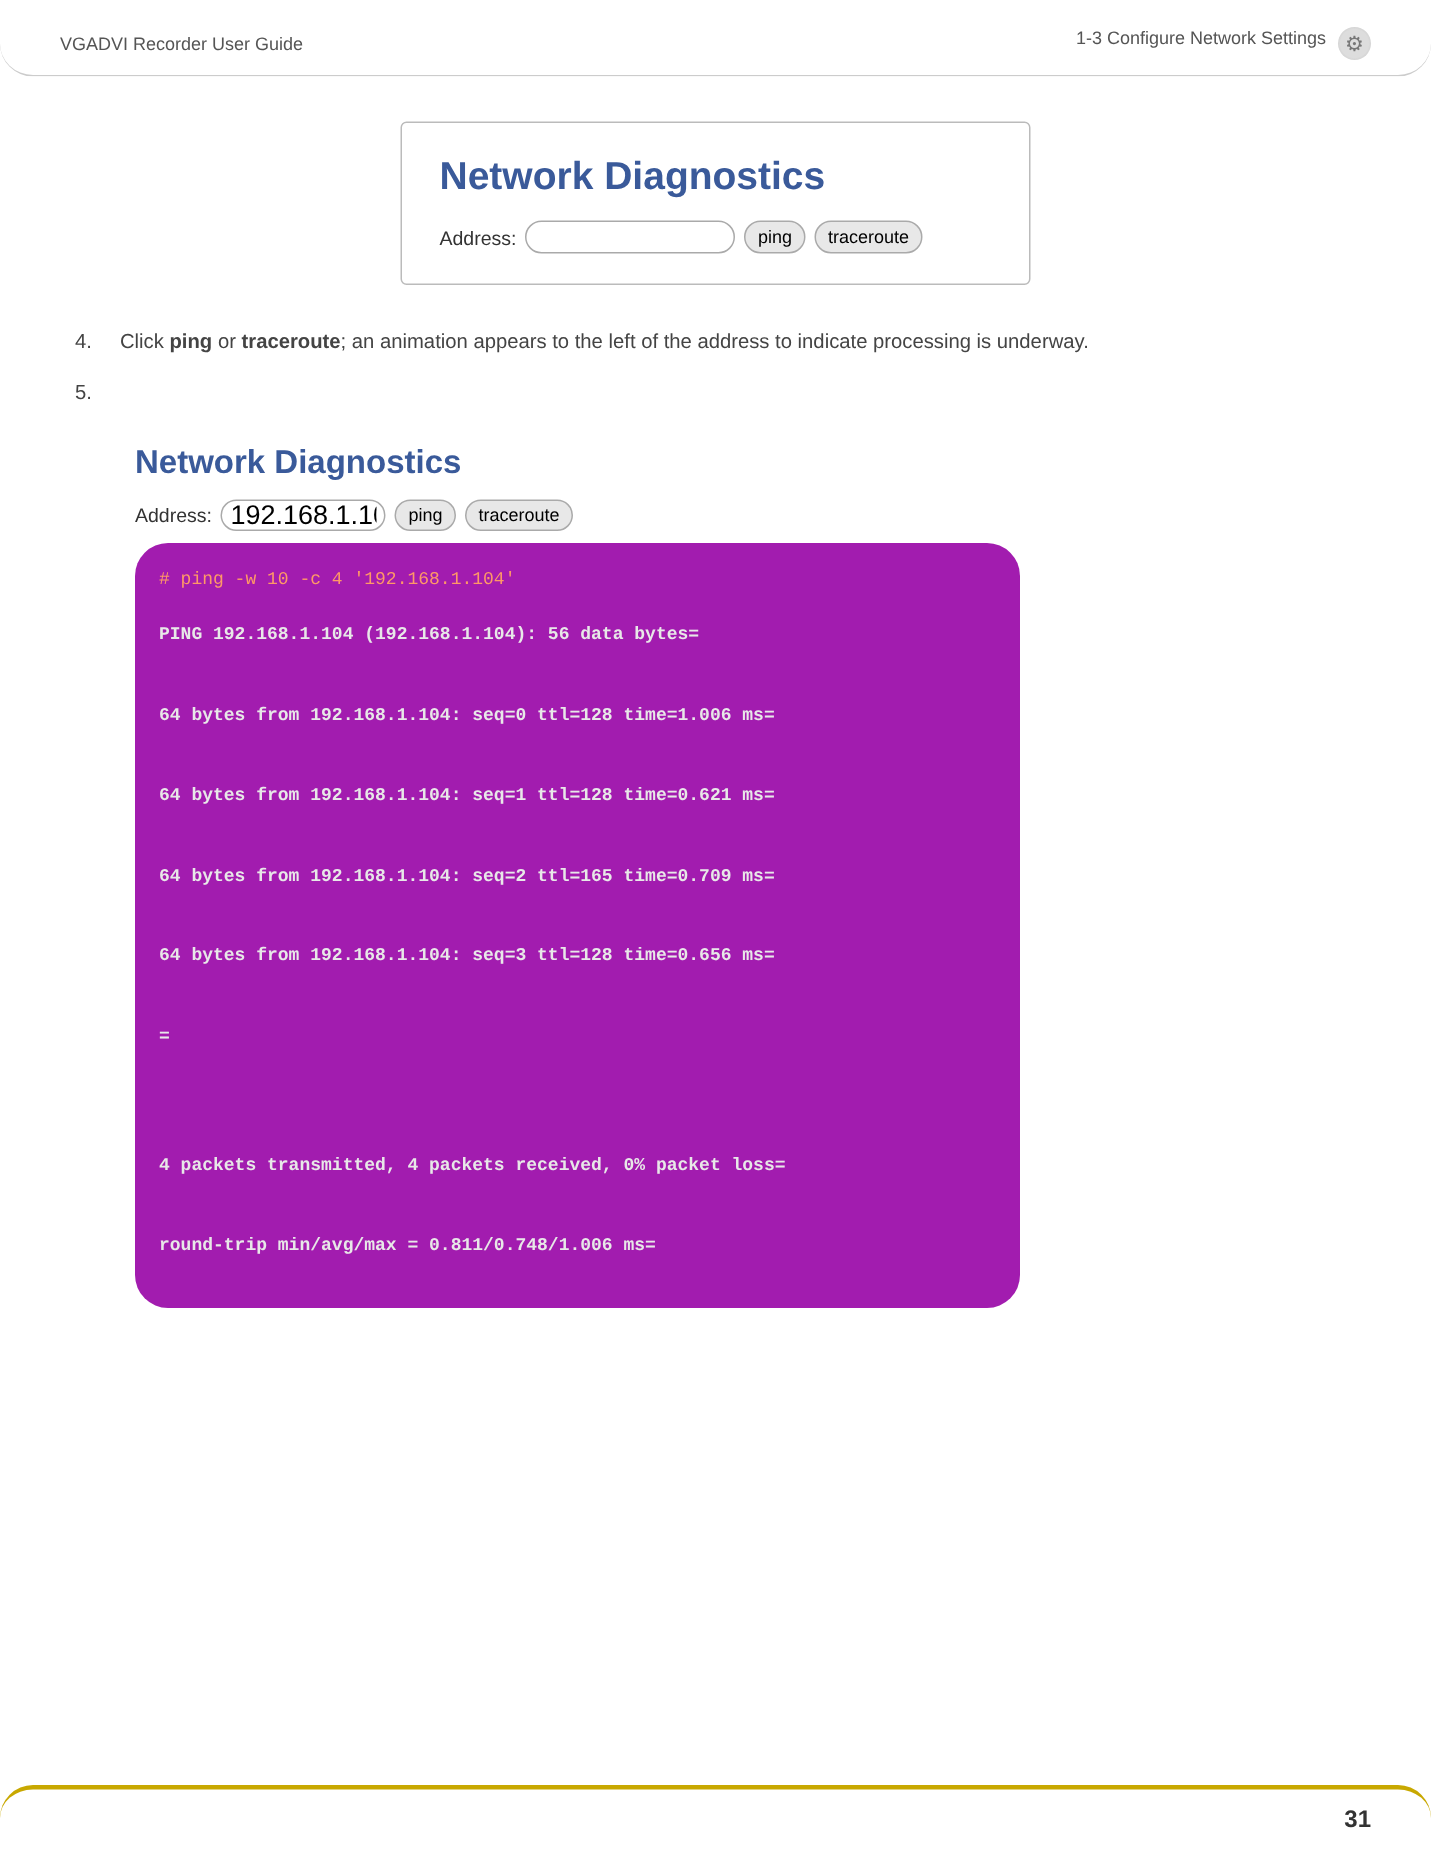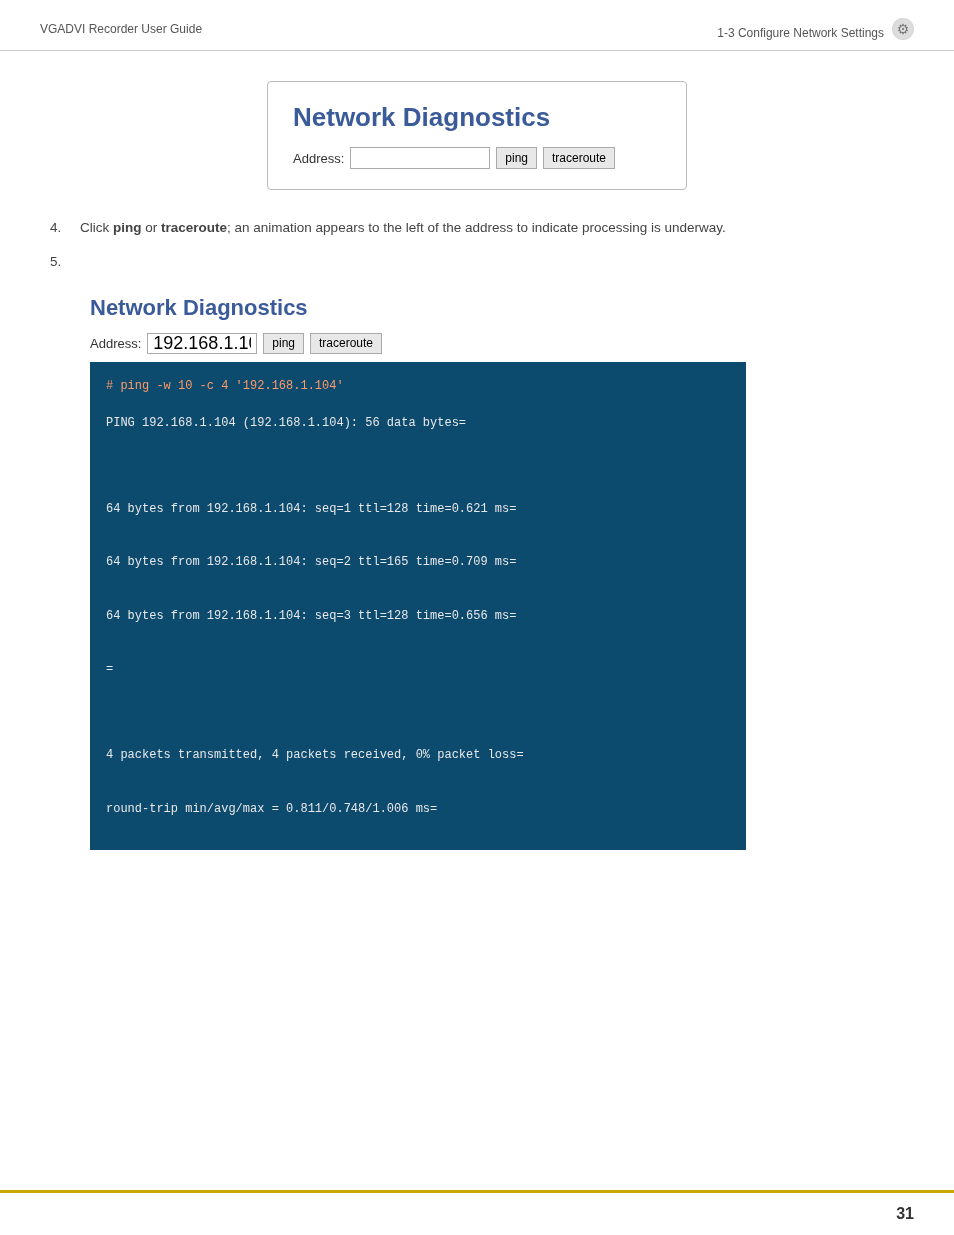--- a/index.html
+++ b/index.html
@@ -1,15 +1,15 @@
 <!DOCTYPE html>
 <html><head>
   <meta charset="utf-8">
   <style>
-    * { margin: 0; padding: 0; box-sizing: border-box; }
+    * { margin: 0; padding: 0; box-sizing: border-box; border-radius: 22px; }
 
     body {
       font-family: Arial, sans-serif;
       font-size: 14px;
       background: #ffffff;
       color: #333;
       width: 954px;
       min-height: 1235px;
       position: relative;
     }
@@ -23,21 +23,21 @@
       border-bottom: 1px solid #ccc;
     }
 
     .header-left {
       font-size: 12px;
       color: #555;
     }
 
     .header-right {
       display: flex;
-      align-items: flex-end;
+      align-items: flex-start;
       gap: 8px;
       font-size: 12px;
       color: #555;
     }
 
     .gear-icon {
       width: 22px;
       height: 22px;
       border-radius: 50%;
       background: radial-gradient(circle, #ddd 60%, #bbb 100%);
@@ -167,42 +167,43 @@
       border: 1px solid #aaa;
       background: #e8e8e8;
       padding: 2px 8px;
       font-size: 12px;
       cursor: pointer;
       height: 21px;
     }
 
     
     .console-box {
-      background: #0c4a6e;
+      background: #a21caf;
       color: #e8e8e8;
       font-family: 'Courier New', Courier, monospace;
       font-size: 12px;
       padding: 14px 16px;
       margin-left: 40px;
       margin-right: 0;
-      width: 656px;
+      width: 590px;
       line-height: 1.8;
     }
 
     .console-line {
       display: block;
       white-space: pre;
     }
 
     .console-line.command {
       color: #ff9966;
     }
 
     .console-line.output {
       color: #e8e8e8;
+      font-weight: bold;
     }
 
     .console-line.empty {
       color: #e8e8e8;
       height: 16px;
     }
 
     
     .page-footer {
       position: absolute;
@@ -264,20 +265,21 @@
       <input class="nd-section-address-input" type="text" value="192.168.1.104" style="">
       <button class="nd-section-btn">ping</button>
       <button class="nd-section-btn">traceroute</button>
     </div>
     <div class="console-box" id="console-output">
         <span class="console-line command"># ping -w 10 -c 4 '192.168.1.104'</span>
         <span class="console-line empty"></span>
         <span class="console-line output">PING 192.168.1.104 (192.168.1.104): 56 data bytes=</span>
         <span class="console-line empty"></span>
         <span class="console-line empty"></span>
+        <span class="console-line output">64 bytes from 192.168.1.104: seq=0 ttl=128 time=1.006 ms=</span>
         <span class="console-line empty"></span>
         <span class="console-line empty"></span>
         <span class="console-line output">64 bytes from 192.168.1.104: seq=1 ttl=128 time=0.621 ms=</span>
         <span class="console-line empty"></span>
         <span class="console-line empty"></span>
         <span class="console-line output">64 bytes from 192.168.1.104: seq=2 ttl=165 time=0.709 ms=</span>
         <span class="console-line empty"></span>
         <span class="console-line empty"></span>
         <span class="console-line output">64 bytes from 192.168.1.104: seq=3 ttl=128 time=0.656 ms=</span>
         <span class="console-line empty"></span>

